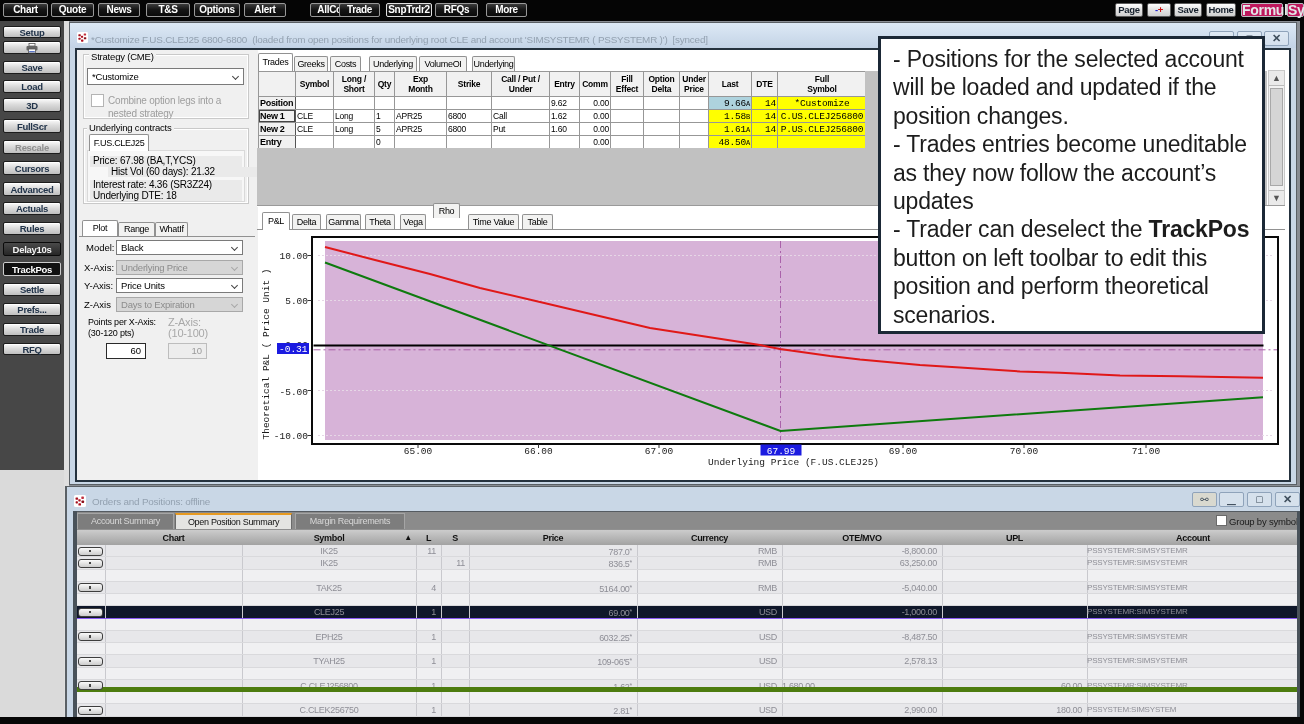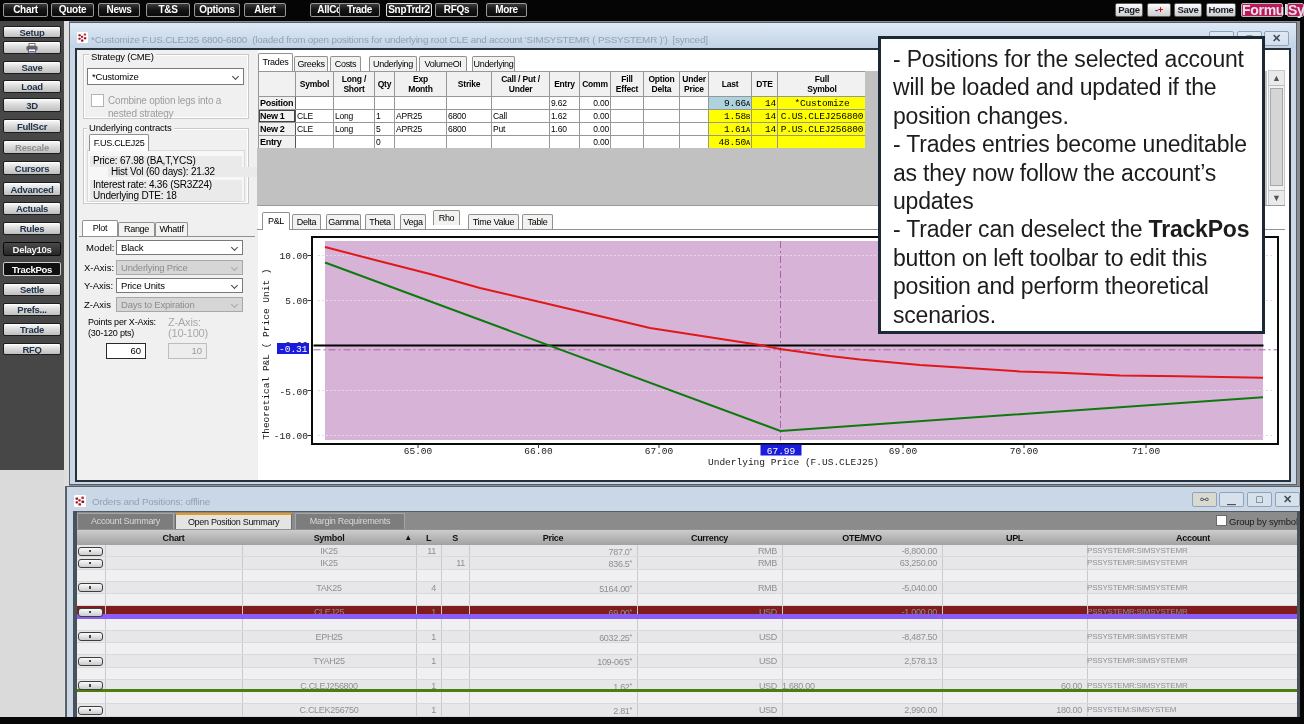--- a/index.html
+++ b/index.html
@@ -297,21 +297,21 @@
       <div class="abs" style="left:0px;top:119px;width:15px;height:15px;background:#eaeaea;border-top:1px solid #bbb;text-align:center;font-size:9px;color:#555;line-height:15px;">▼</div>
     </div>
 
     <div class="abs" style="left:180px;top:155px;width:1028px;height:2px;background:#9a9a9a;border-bottom:1px solid #fff;"></div>
 
     <div class="tab active" style="left:185px;top:162px;width:28px;height:18px;line-height:17px;">P&amp;L</div>
     <div class="tab" style="left:215px;top:164px;width:29px;height:15px;line-height:14px;">Delta</div>
     <div class="tab" style="left:249px;top:164px;width:35px;height:15px;line-height:14px;">Gamma</div>
     <div class="tab" style="left:288px;top:164px;width:30px;height:15px;line-height:14px;">Theta</div>
     <div class="tab" style="left:323px;top:164px;width:26px;height:15px;line-height:14px;">Vega</div>
-    <div class="tab" style="left:356px;top:160px;width:27px;height:15px;line-height:14px;">Rho</div>
+    <div class="tab" style="left:356px;top:153px;width:27px;height:15px;line-height:14px;">Rho</div>
     <div class="tab" style="left:391px;top:164px;width:51px;height:15px;line-height:14px;">Time Value</div>
     <div class="tab" style="left:445px;top:164px;width:31px;height:15px;line-height:14px;">Table</div>
     <div class="tabline" style="left:180px;top:179px;width:1028px;"></div>
   </div>
 </div>
 
 <svg class="abs" style="left:262px;top:229px;" width="1030" height="250" viewBox="0 0 1030 250">
   <g transform="translate(-262,-229)">
     <rect x="325" y="241" width="938" height="199" fill="#d7b3d8"></rect>
     <g stroke="#e6d7e6" stroke-width="1" stroke-dasharray="2 2">
@@ -469,21 +469,21 @@
         <div class="bsep" style="left:37px;"></div>
         <div class="bsep" style="left:174px;"></div>
         <div class="bsep" style="left:348px;"></div>
         <div class="bsep" style="left:373px;"></div>
         <div class="bsep" style="left:401px;"></div>
         <div class="bsep" style="left:569px;"></div>
         <div class="bsep" style="left:714px;"></div>
         <div class="bsep" style="left:874px;"></div>
         <div class="bsep" style="left:1019px;"></div>
       </div>
-      <div class="brow" style="top:61.25px;height:12.25px;background:#7f1d1d;border-bottom:5px solid #8b5cf6;">
+      <div class="brow" style="top:61.25px;height:12.25px;background:#0f172a;border-bottom:1px solid #8b5cf6;">
         <div class="bsep" style="left:37px;"></div>
         <div class="bsep" style="left:174px;"></div>
         <div class="bsep" style="left:348px;"></div>
         <div class="bsep" style="left:373px;"></div>
         <div class="bsep" style="left:401px;"></div>
         <div class="bsep" style="left:569px;"></div>
         <div class="bsep" style="left:714px;"></div>
         <div class="bsep" style="left:874px;"></div>
         <div class="bsep" style="left:1019px;"></div>
         <div class="pbtn"></div>
@@ -556,21 +556,21 @@
         <div class="bsep" style="left:37px;"></div>
         <div class="bsep" style="left:174px;"></div>
         <div class="bsep" style="left:348px;"></div>
         <div class="bsep" style="left:373px;"></div>
         <div class="bsep" style="left:401px;"></div>
         <div class="bsep" style="left:569px;"></div>
         <div class="bsep" style="left:714px;"></div>
         <div class="bsep" style="left:874px;"></div>
         <div class="bsep" style="left:1019px;"></div>
       </div>
-      <div class="brow" style="top:134.75px;height:12.25px;background:#e7e7ea;border-bottom:3px solid #4d7c0f;">
+      <div class="brow" style="top:134.75px;height:12.25px;background:#e7e7ea;border-bottom:5px solid #4d7c0f;">
         <div class="bsep" style="left:37px;"></div>
         <div class="bsep" style="left:174px;"></div>
         <div class="bsep" style="left:348px;"></div>
         <div class="bsep" style="left:373px;"></div>
         <div class="bsep" style="left:401px;"></div>
         <div class="bsep" style="left:569px;"></div>
         <div class="bsep" style="left:714px;"></div>
         <div class="bsep" style="left:874px;"></div>
         <div class="bsep" style="left:1019px;"></div>
         <div class="pbtn"></div>

